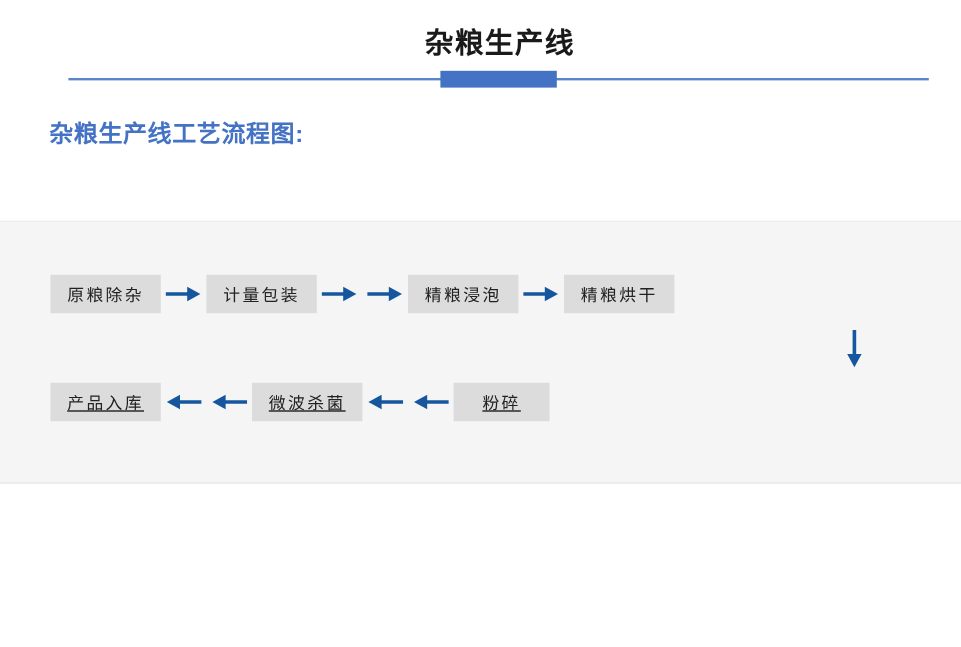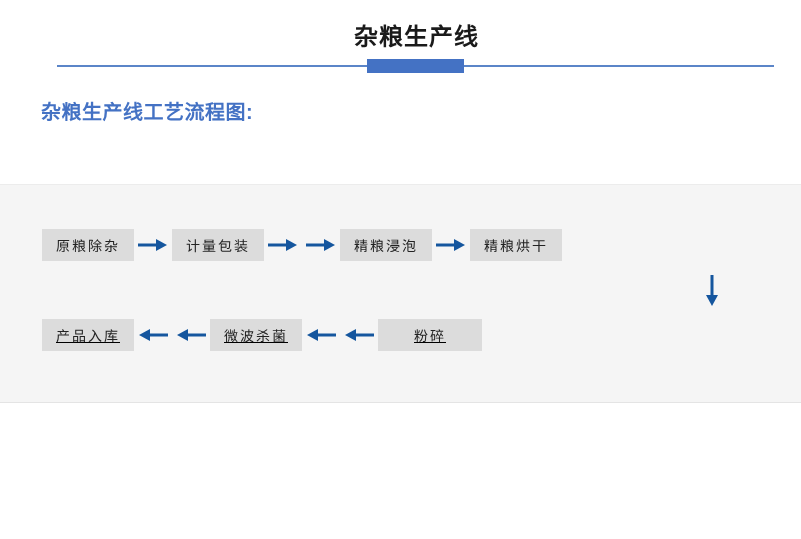--- a/index.html
+++ b/index.html
@@ -95,21 +95,21 @@
     display: flex;
     align-items: center;
     justify-content: center;
     font-size: 14px;
     color: #222222;
     letter-spacing: 2px;
     box-sizing: border-box;
     flex: 0 0 auto;
   }
   .flow-node.w4 { width: 92px; }
-  .flow-node.w2 { width: 104px; }
+  .flow-node.w2 { width: 80px; }
 
   .flow-arrow {
     flex: 0 0 auto;
     width: 38px;
     display: flex;
     align-items: center;
     justify-content: center;
     color: #15569e;
   }
   .flow-arrow svg { display: block; }

